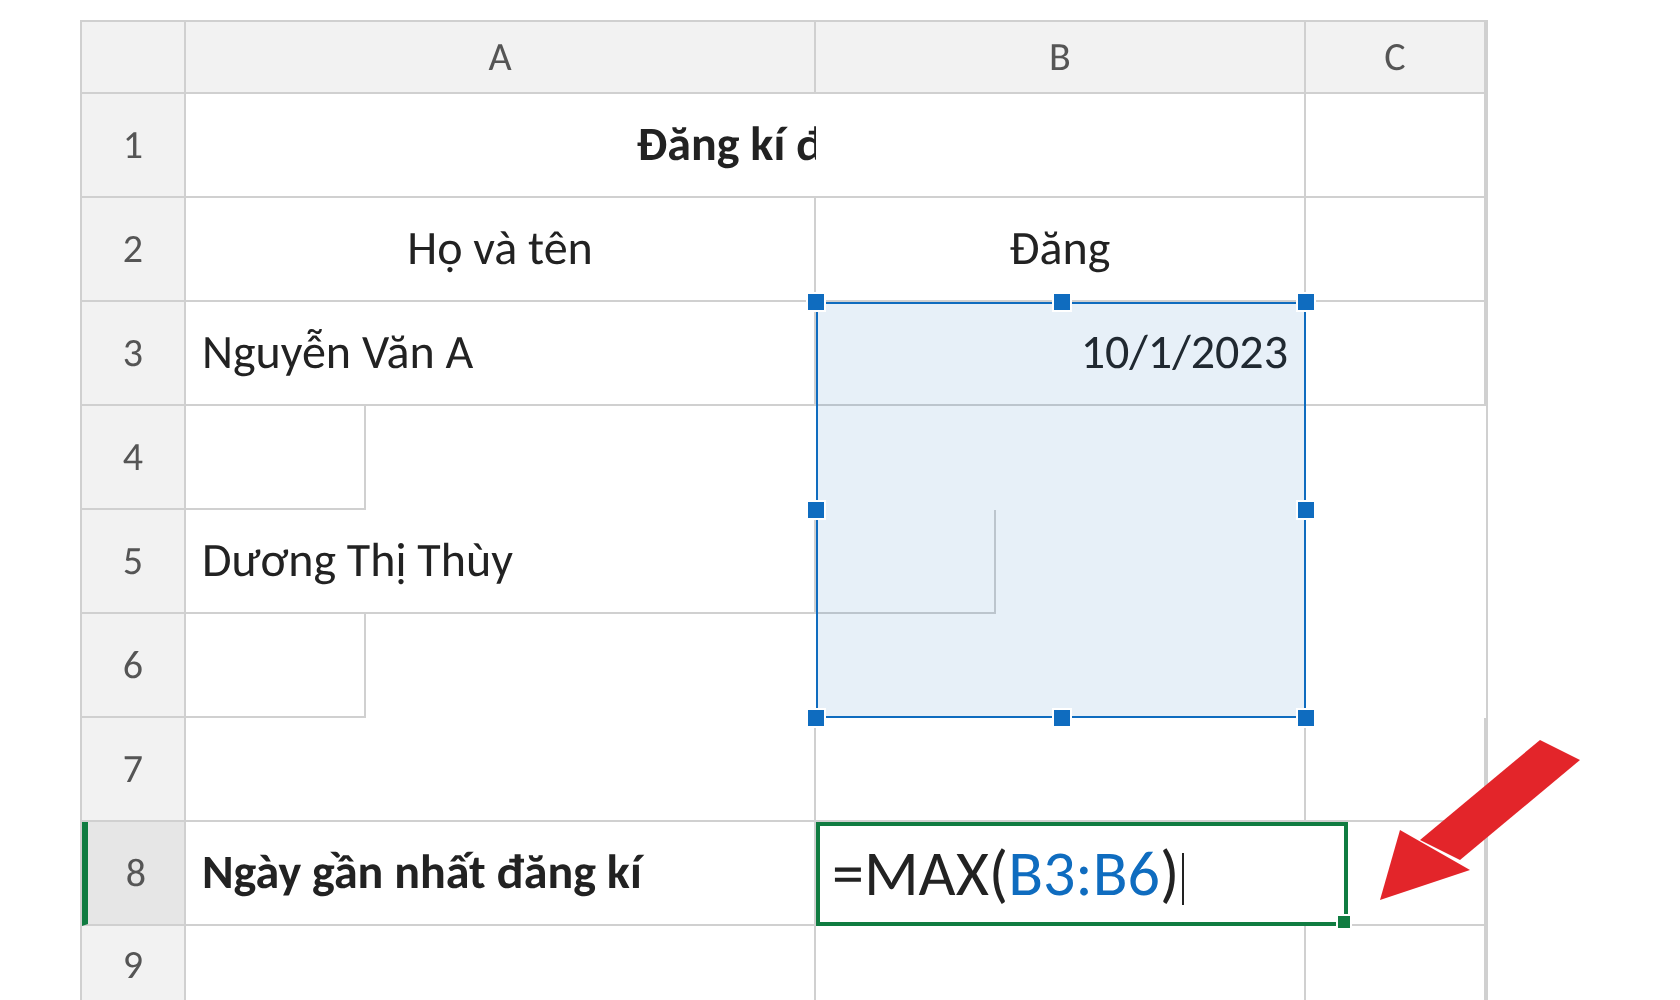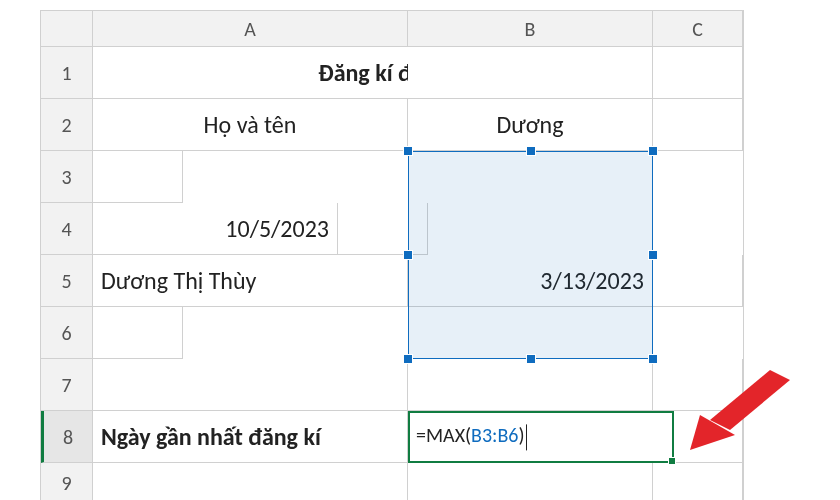--- a/index.html
+++ b/index.html
@@ -89,21 +89,21 @@
     width: 8px;
     height: 8px;
     background: #107c41;
     border: 1px solid #fff;
   }
   .formula-text {
     position: absolute;
     left: 6px;
     top: 50%;
     transform: translateY(-50%);
-    font-size: 20px;
+    font-size: 32px;
     white-space: nowrap;
   }
   .formula-text .fn { color: #222; }
   .formula-text .ref { color: #0f6cbf; }
   .formula-text .caret {
     display: inline-block;
     width: 1px;
     height: 26px;
     background: #222;
     vertical-align: middle;
@@ -132,39 +132,39 @@
     <div class="cell col-a r-data bold" style="border-right:none;justify-content:flex-end;padding-right:0">
       <span style="position:relative;left:100px">Đăng kí đi thực tập</span>
     </div>
     <div class="cell col-b r-data"></div>
     <div class="cell col-c r-data"></div>
   </div>
 
   <div class="row">
     <div class="cell rowhdr col-h r-data">2</div>
     <div class="cell col-a r-data center">Họ và tên</div>
-    <div class="cell col-b r-data center">Dương</div>
+    <div class="cell col-b r-data center">Đăng</div>
     <div class="cell col-c r-data"></div>
   </div>
 
   <div class="row">
     <div class="cell rowhdr col-h r-data">3</div>
+    <div class="cell col-a r-data">Nguyễn Văn A</div>
+    <div class="cell col-b r-data right">10/1/2023</div>
     <div class="cell col-c r-data"></div>
   </div>
 
   <div class="row">
     <div class="cell rowhdr col-h r-data">4</div>
-    <div class="cell col-b r-data right">10/5/2023</div>
     <div class="cell col-c r-data"></div>
   </div>
 
   <div class="row">
     <div class="cell rowhdr col-h r-data">5</div>
     <div class="cell col-a r-data">Dương Thị Thùy</div>
-    <div class="cell col-b r-data right">3/13/2023</div>
     <div class="cell col-c r-data"></div>
   </div>
 
   <div class="row">
     <div class="cell rowhdr col-h r-data">6</div>
     <div class="cell col-c r-data"></div>
   </div>
 
   <div class="row">
     <div class="cell rowhdr col-h r-data">7</div>

